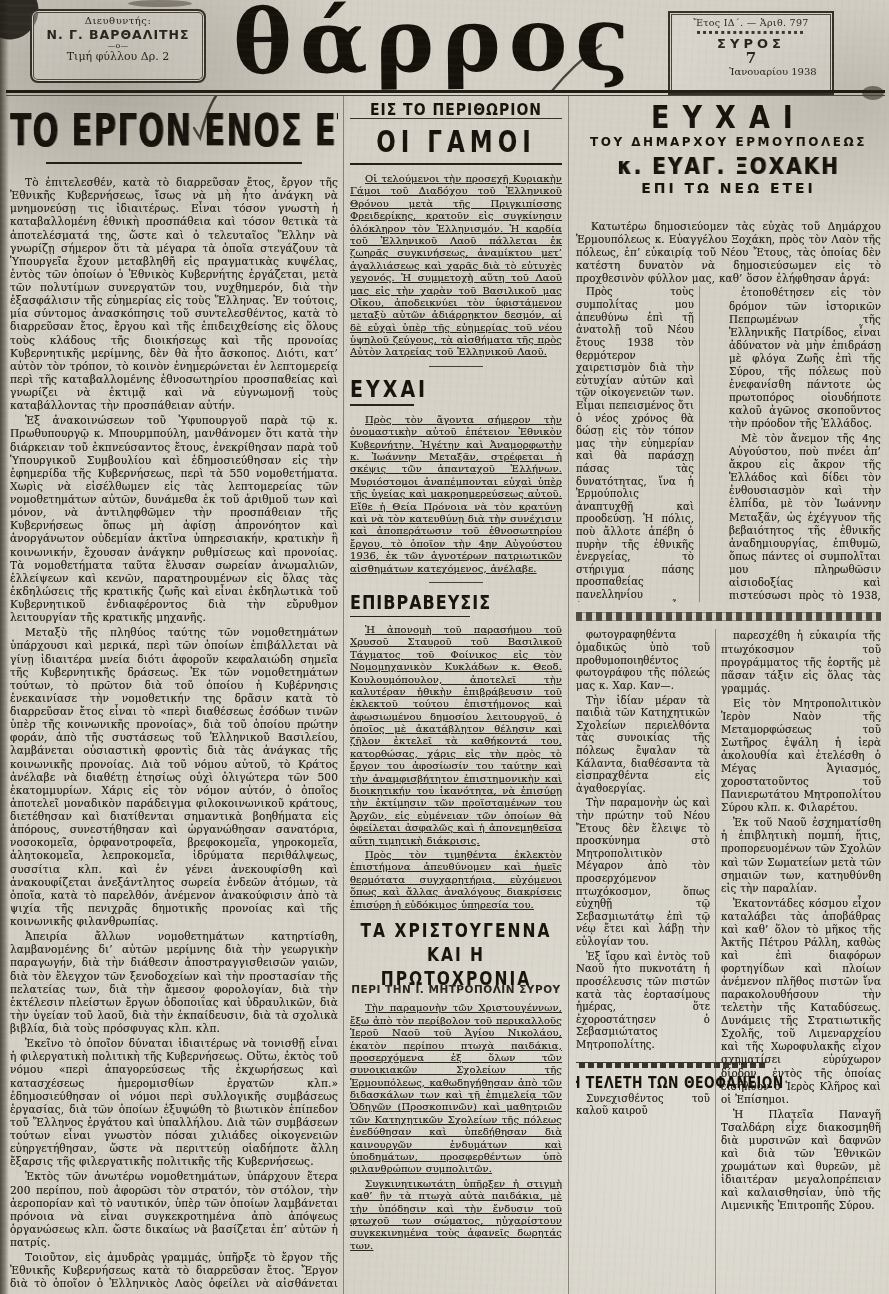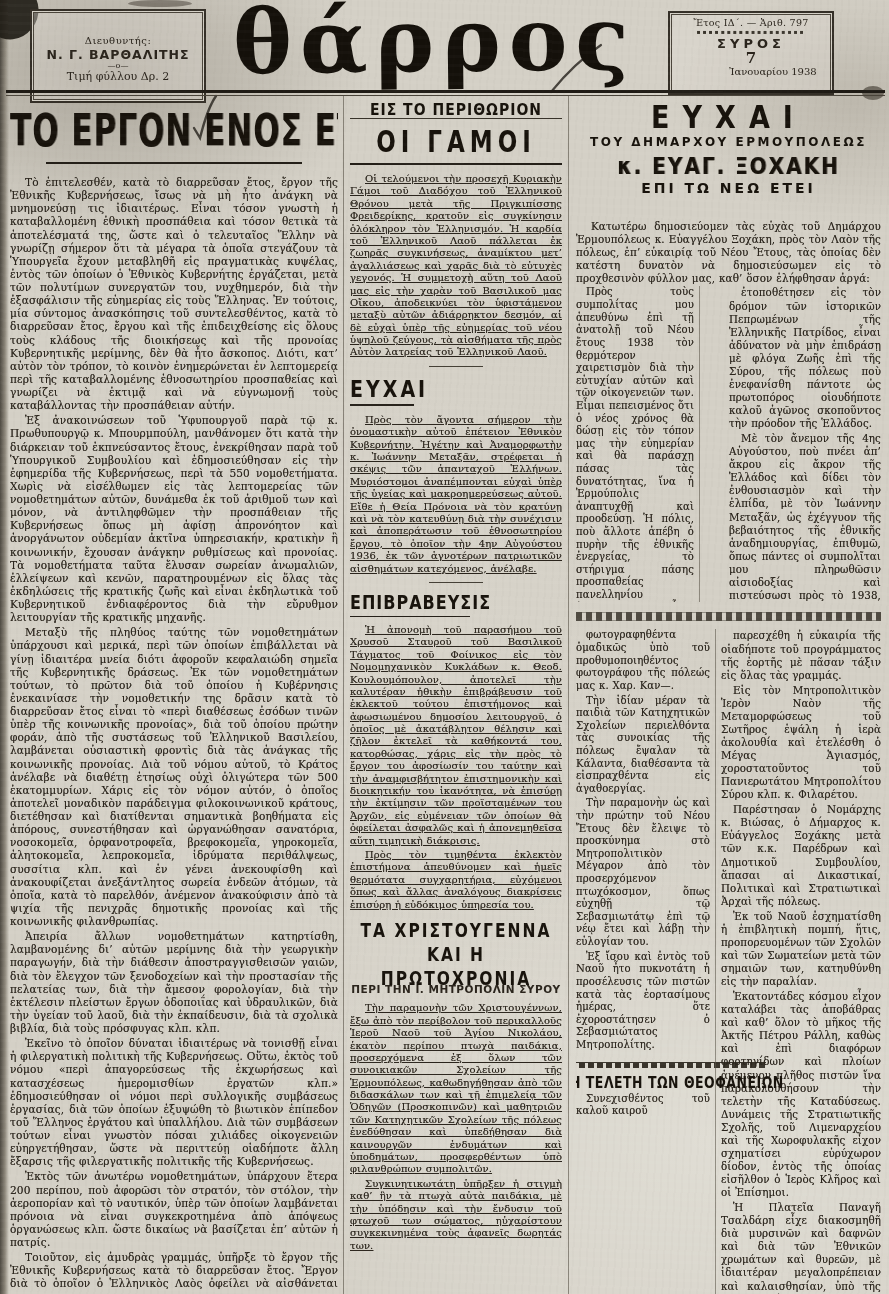--- a/index.html
+++ b/index.html
@@ -23,21 +23,21 @@
   .edge-left{position:absolute;left:0;top:0;bottom:0;width:9px;
     background:linear-gradient(90deg,#4e4a42,#8d877b 55%,rgba(141,135,123,0));}
   .stain-corner{position:absolute;left:-14px;top:-16px;width:52px;height:56px;background:#211d17;
     border-radius:45% 55% 60% 40%;transform:rotate(18deg);opacity:.92;}
   .smudge{position:absolute;background:#4c463c;opacity:.55;border-radius:50%;}
   .pen{position:absolute;stroke:#2e2a24;fill:none;stroke-linecap:round;opacity:.85;}
 
   
   .mast-box{position:absolute;border:2px solid #342f27;box-shadow:0 0 0 1px #d4d0c6 inset,0 0 0 2px #4a443a inset;
     text-align:center;background:rgba(222,218,209,.4);}
-  .mast-left{left:30px;top:9px;width:172px;height:66px;padding-top:24px;}
+  .mast-left{left:30px;top:9px;width:172px;height:66px;padding-top:4px;border-radius:8px;}
   .mast-left .l1{font-size:10px;letter-spacing:.5px;}
   .mast-left .l2{font-size:12.5px;font-weight:bold;letter-spacing:1px;margin-top:1px;font-family:"DejaVu Sans",sans-serif;}
   .mast-left .l3{font-size:8px;line-height:7px;}
   .mast-left .l4{font-size:11px;margin-top:1px;}
   .mast-title{position:absolute;left:215px;top:-12px;width:440px;text-align:center;
     font-family:"DejaVu Serif",serif;font-weight:bold;font-size:88px;letter-spacing:8px;color:#14100a;
     transform:rotate(-.6deg);}
   .mast-right{left:668px;top:11px;width:162px;height:76px;padding-top:4px;}
   .mast-right .l1{font-size:9.5px;letter-spacing:.3px;text-align:center;}
   .mast-right .orn{font-size:6px;letter-spacing:2px;line-height:8px;color:#3a352c;}
@@ -212,23 +212,22 @@
         <p class="bt">φωτογραφηθέντα ὁμαδικῶς ὑπὸ τοῦ προθυμοποιηθέντος φωτογράφου τῆς πόλεώς μας κ. Χαρ. Καν—.</p>
         <p class="bt">Τὴν ἰδίαν μέραν τὰ παιδιὰ τῶν Κατηχητικῶν Σχολείων περιελθόντα τὰς συνοικίας τῆς πόλεως ἔψαλαν τὰ Κάλαντα, διαθέσαντα τὰ εἰσπραχθέντα εἰς ἀγαθοεργίας.</p>
         <p class="bt">Τὴν παραμονὴν ὡς καὶ τὴν πρώτην τοῦ Νέου Ἔτους δὲν ἔλειψε τὸ προσκύνημα στὸ Μητροπολιτικὸν Μέγαρον ἀπὸ τὸν προσερχόμενον πτωχόκοσμον, ὅπως εὐχηθῇ τῷ Σεβασμιωτάτῳ ἐπὶ τῷ νέῳ ἔτει καὶ λάβῃ τὴν εὐλογίαν του.</p>
         <p class="bt">Ἐξ ἴσου καὶ ἐντὸς τοῦ Ναοῦ ἦτο πυκνοτάτη ἡ προσέλευσις τῶν πιστῶν κατὰ τὰς ἑορτασίμους ἡμέρας, ὅτε ἐχοροστάτησεν ὁ Σεβασμιώτατος Μητροπολίτης.</p>
         <div class="theo-orn"></div>
         <h3 class="display h-theo">Η ΤΕΛΕΤΗ ΤΩΝ ΘΕΟΦΑΝΕΙΩΝ</h3>
         <p class="bt">Συνεχισθέντος τοῦ καλοῦ καιροῦ</p>
       </div>
       <div class="sr"></div>
       <div class="subcol-d">
-        <p class="bt">παρεσχέθη ἡ εὐκαιρία τῆς οἱαδήποτε τοῦ προγράμματος τῆς ἑορτῆς μὲ πᾶσαν τάξιν εἰς ὅλας τὰς γραμμάς.</p>
+        <p class="bt">παρεσχέθη ἡ εὐκαιρία τῆς πτωχόκοσμον τοῦ προγράμματος τῆς ἑορτῆς μὲ πᾶσαν τάξιν εἰς ὅλας τὰς γραμμάς.</p>
         <p class="bt">Εἰς τὸν Μητροπολιτικὸν Ἱερὸν Ναὸν τῆς Μεταμορφώσεως τοῦ Σωτῆρος ἐψάλη ἡ ἱερὰ ἀκολουθία καὶ ἐτελέσθη ὁ Μέγας Ἁγιασμός, χοροστατοῦντος τοῦ Πανιερωτάτου Μητροπολίτου Σύρου κλπ. κ. Φιλαρέτου.</p>
-        <p class="bt">Παρέστησαν ὁ Νομάρχης κ. Βιώσας, ὁ Δήμαρχος κ. Εὐάγγελος Ξοχάκης μετὰ τῶν κ.κ. Παρέδρων καὶ Δημοτικοῦ Συμβουλίου, ἅπασαι αἱ Δικαστικαί, Πολιτικαὶ καὶ Στρατιωτικαὶ Ἀρχαὶ τῆς πόλεως.</p>
         <p class="bt">Ἐκ τοῦ Ναοῦ ἐσχηματίσθη ἡ ἐπιβλητικὴ πομπή, ἥτις, προπορευομένων τῶν Σχολῶν καὶ τῶν Σωματείων μετὰ τῶν σημαιῶν των, κατηυθύνθη εἰς τὴν παραλίαν.</p>
         <p class="bt">Ἑκατοντάδες κόσμου εἶχον καταλάβει τὰς ἀποβάθρας καὶ καθ’ ὅλον τὸ μῆκος τῆς Ἀκτῆς Πέτρου Ράλλη, καθὼς καὶ ἐπὶ διαφόρων φορτηγίδων καὶ πλοίων ἀνέμενον πλῆθος πιστῶν ἵνα παρακολουθήσουν τὴν τελετὴν τῆς Καταδύσεως. Δυνάμεις τῆς Στρατιωτικῆς Σχολῆς, τοῦ Λιμεναρχείου καὶ τῆς Χωροφυλακῆς εἶχον σχηματίσει εὐρύχωρον δίοδον, ἐντὸς τῆς ὁποίας εἰσῆλθον ὁ Ἱερὸς Κλῆρος καὶ οἱ Ἐπίσημοι.</p>
         <p class="bt">Ἡ Πλατεῖα Παναγῆ Τσαλδάρη εἶχε διακοσμηθῆ διὰ μυρσινῶν καὶ δαφνῶν καὶ διὰ τῶν Ἐθνικῶν χρωμάτων καὶ θυρεῶν, μὲ ἰδιαιτέραν μεγαλοπρέπειαν καὶ καλαισθησίαν, ὑπὸ τῆς Λιμενικῆς Ἐπιτροπῆς Σύρου.</p>
 
       </div>
     </div>
   </section>
 
 </div>
 

